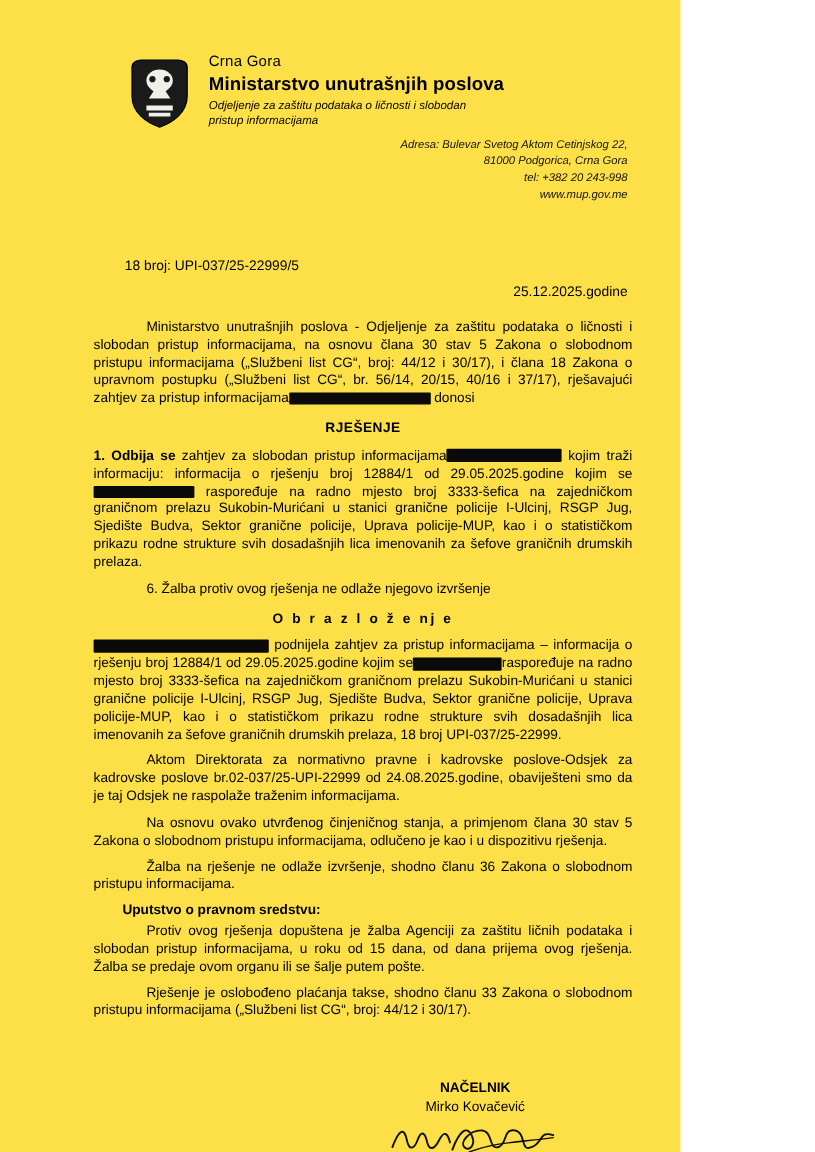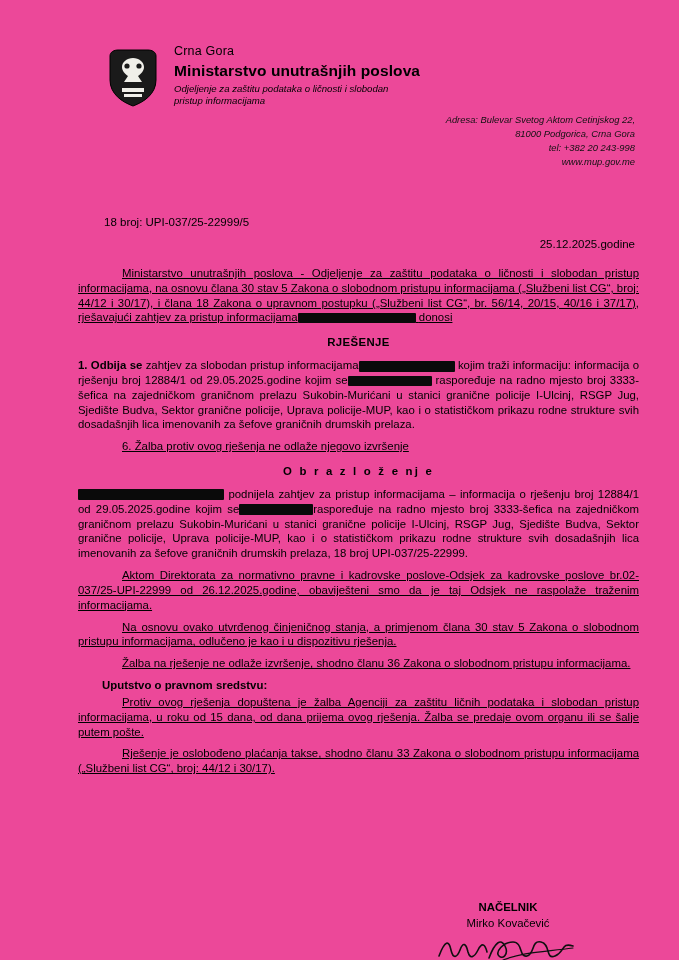--- a/index.html
+++ b/index.html
@@ -10,23 +10,23 @@
   body {
     width: 679px;
     height: 960px;
     font-family: "Liberation Sans", sans-serif;
     color: #000000;
     position: relative;
     overflow: hidden;
   }
   .page {
     position: relative;
-    width: 679px;
+    width: 567px;
     height: 960px;
-    background: #ec4899;
+    background: #fde047;
     padding: 0;
   }
 
   
   .header {
     position: relative;
     padding-top: 42px;
   }
   .crest-wrap {
     position: absolute;
@@ -93,21 +93,21 @@
     left: 78px;
     right: 40px;
     top: 266px;
     font-size: 11.4px;
     line-height: 1.30;
     text-align: justify;
   }
   p {
     margin: 0 0 7px 0;
   }
-  .indent { text-indent: 44px; text-decoration: underline; }
+  .indent { text-indent: 44px; }
   .center {
     text-align: center;
     font-weight: bold;
     letter-spacing: .4px;
     margin: 10px 0 8px 0;
   }
   .center.spaced {
     letter-spacing: 2.2px;
     font-weight: bold;
   }
@@ -191,21 +191,21 @@
       <span>kojim traži informaciju: informacija o rješenju broj 12884/1 od 29.05.2025.godine kojim se</span><span class="redact r2"></span>
       <span>raspoređuje na radno mjesto broj 3333-šefica na zajedničkom graničnom prelazu Sukobin-Murićani u stanici granične policije I-Ulcinj, RSGP Jug, Sjedište Budva, Sektor granične policije, Uprava policije-MUP, kao i o statističkom prikazu rodne strukture svih dosadašnjih lica imenovanih za šefove graničnih drumskih prelaza.</span>
     </p>
 
     <p class="indent">6. Žalba protiv ovog rješenja ne odlaže njegovo izvršenje</p>
 
     <p class="center spaced">O b r a z l o ž e nj e</p>
 
     <p><span class="redact r5"></span> <span>podnijela zahtjev za pristup informacijama – informacija o rješenju broj 12884/1 od 29.05.2025.godine kojim se</span><span class="redact r4"></span><span>raspoređuje na radno mjesto broj 3333-šefica na zajedničkom graničnom prelazu Sukobin-Murićani u stanici granične policije I-Ulcinj, RSGP Jug, Sjedište Budva, Sektor granične policije, Uprava policije-MUP, kao i o statističkom prikazu rodne strukture svih dosadašnjih lica imenovanih za šefove graničnih drumskih prelaza, 18 broj UPI-037/25-22999.</span></p>
 
-    <p class="indent">Aktom Direktorata za normativno pravne i kadrovske poslove-Odsjek za kadrovske poslove br.02-037/25-UPI-22999 od 26.12.2025.godine, obaviješteni smo da je taj Odsjek ne raspolaže traženim informacijama.</p>
+    <p class="indent">Aktom Direktorata za normativno pravne i kadrovske poslove-Odsjek za kadrovske poslove br.02-037/25-UPI-22999 od 24.08.2025.godine, obaviješteni smo da je taj Odsjek ne raspolaže traženim informacijama.</p>
 
     <p class="indent">Na osnovu ovako utvrđenog činjeničnog stanja, a primjenom člana 30 stav 5 Zakona o slobodnom pristupu informacijama, odlučeno je kao i u dispozitivu rješenja.</p>
 
     <p class="indent">Žalba na rješenje ne odlaže izvršenje, shodno članu 36 Zakona o slobodnom pristupu informacijama.</p>
 
     <p style="margin-bottom:2px;"><span style="margin-left:24px;"><b>Uputstvo o pravnom sredstvu:</b></span></p>
 
     <p class="indent">Protiv ovog rješenja dopuštena je žalba Agenciji za zaštitu ličnih podataka i slobodan pristup informacijama, u roku od 15 dana, od dana prijema ovog rješenja. Žalba se predaje ovom organu ili se šalje putem pošte.</p>
 
     <p class="indent">Rješenje je oslobođeno plaćanja takse, shodno članu 33 Zakona o slobodnom pristupu informacijama („Službeni list CG“, broj: 44/12 i 30/17).</p>

